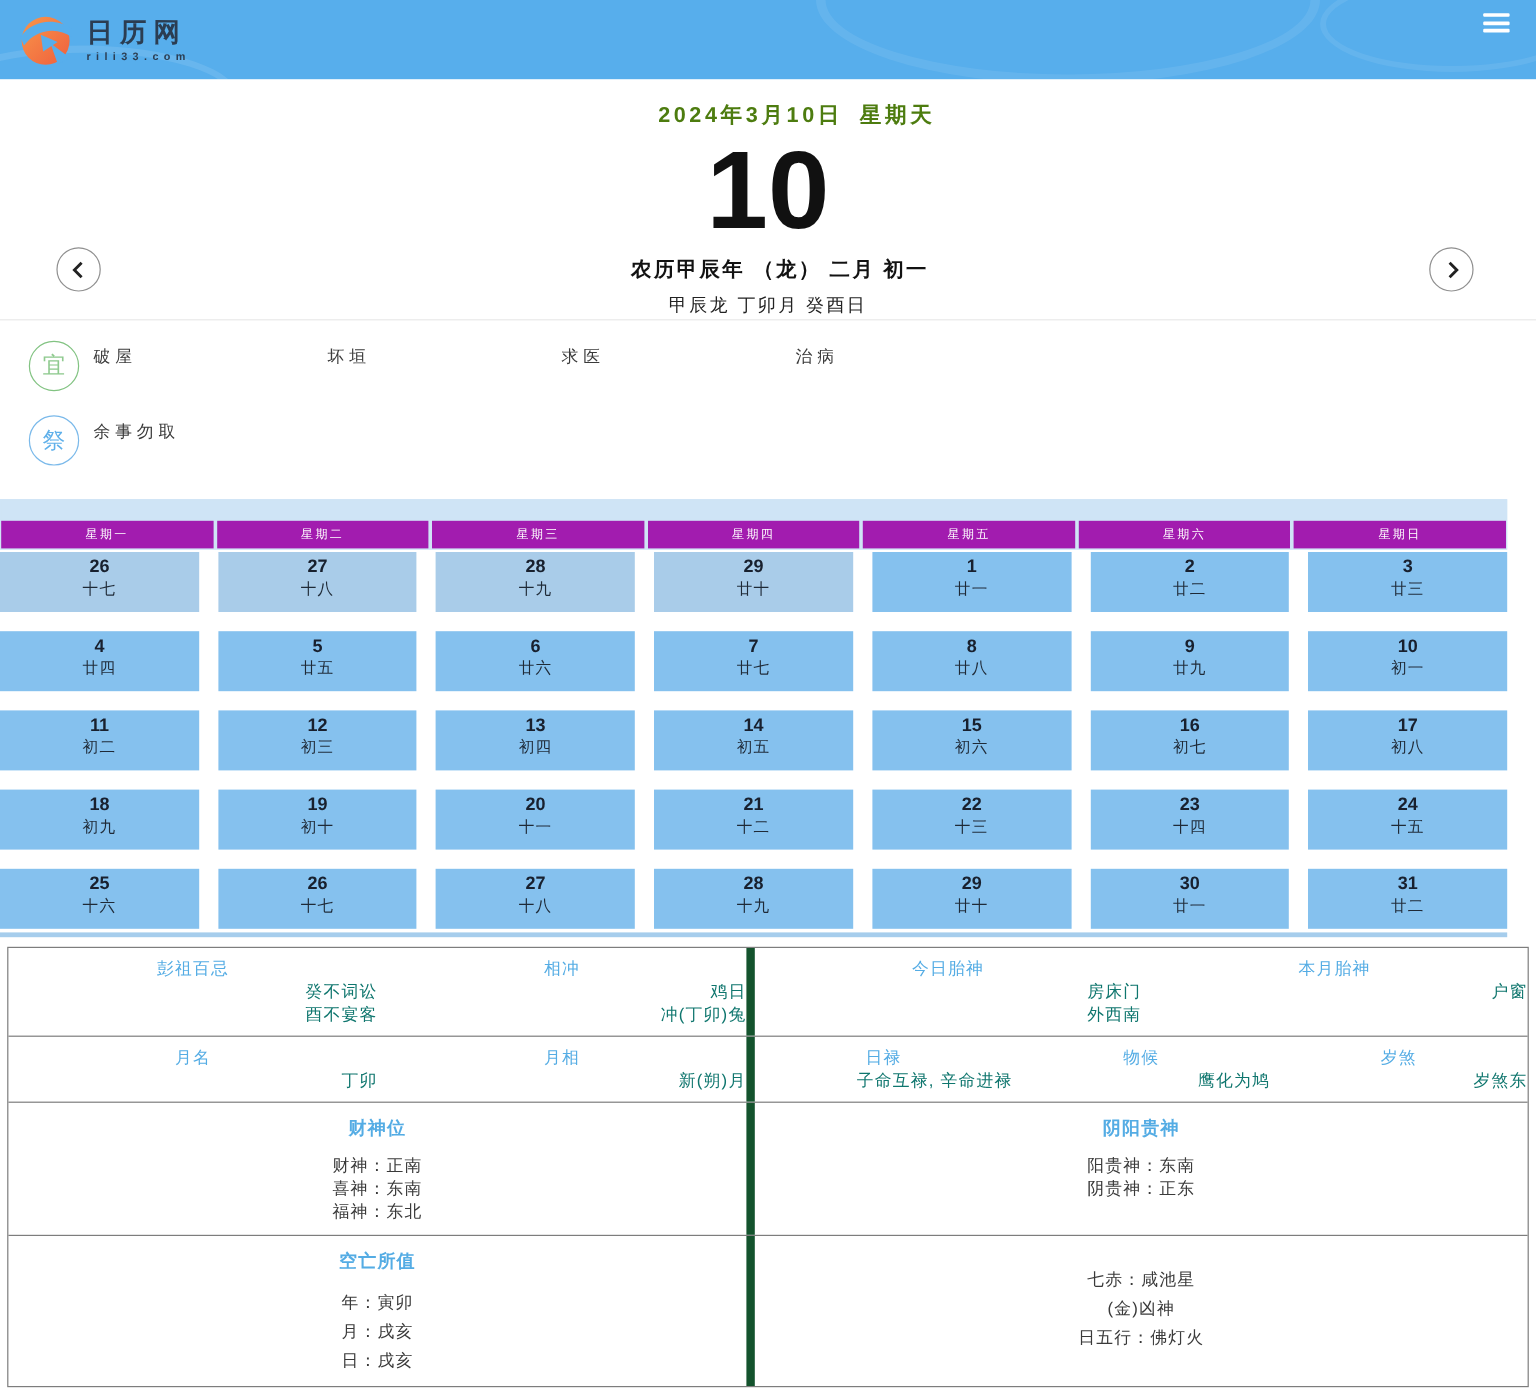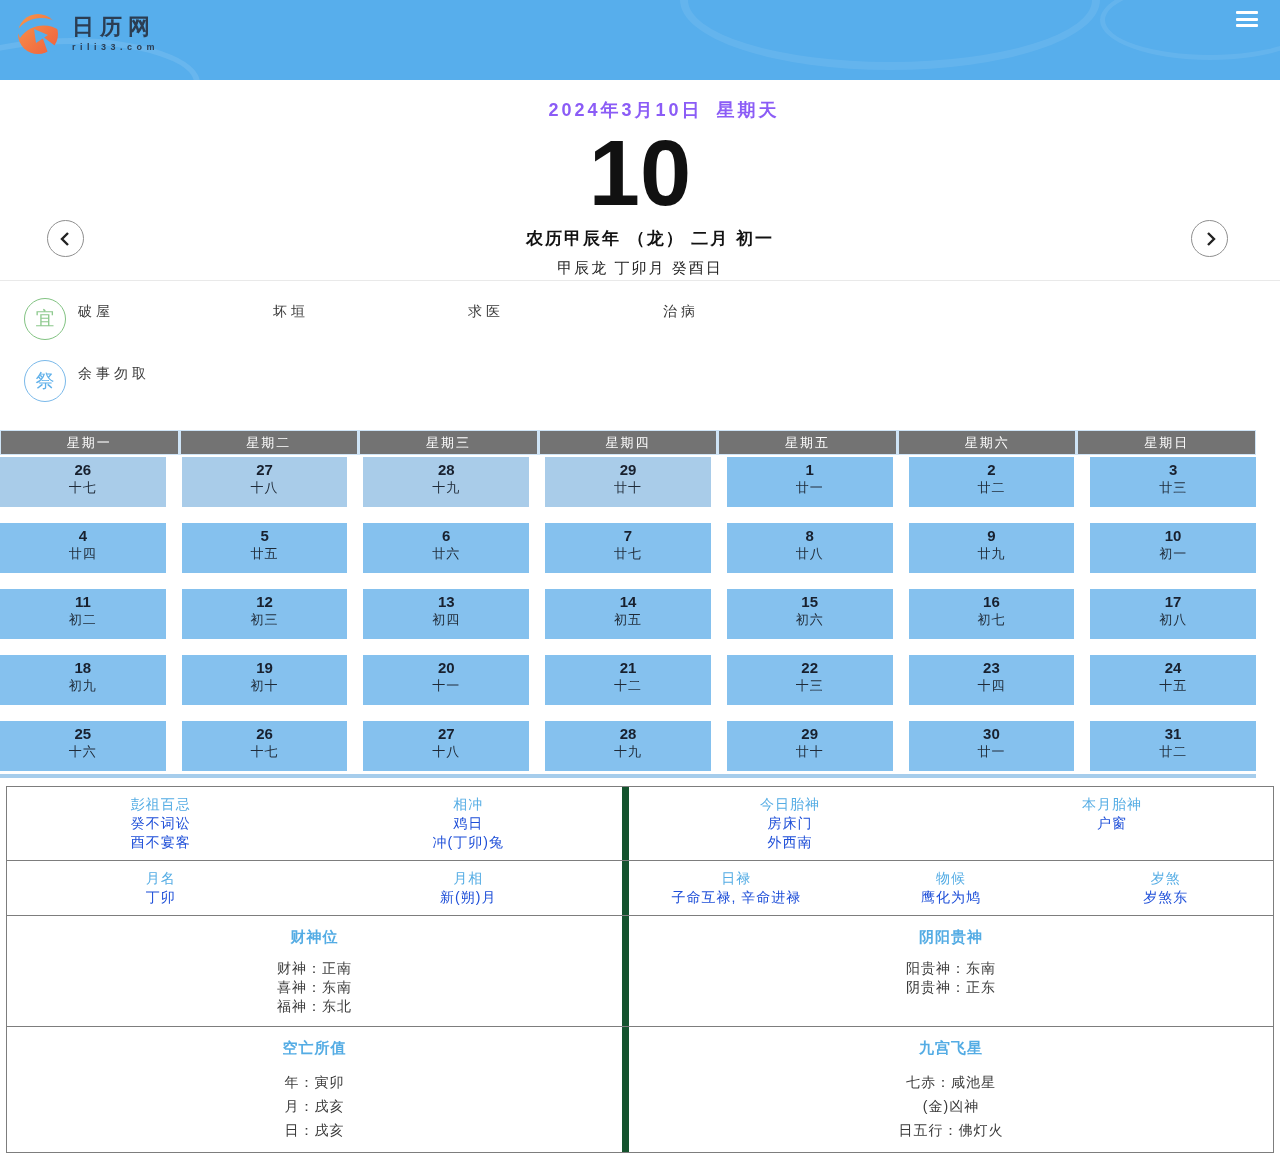--- a/index.html
+++ b/index.html
@@ -1,55 +1,55 @@
 <!DOCTYPE html>
 <html><head>
 <meta charset="utf-8">
 <style>
   * { margin:0; padding:0; box-sizing:border-box; }
   html,body { width:1280px; background:#fff; font-family:"Liberation Sans","DejaVu Sans",sans-serif; color:#333; }
   body { height:1167px; overflow:hidden; position:relative; }
 
   
-  .app-header { position:relative; height:80px; background:#57aeec; overflow:hidden; }
+  .app-header { position:relative; height:66px; background:#57aeec; overflow:hidden; }
   .hdr-swirl1 { position:absolute; left:-60px; top:38px; width:260px; height:90px; border:6px solid rgba(255,255,255,.10); border-radius:50%; }
   .hdr-swirl2 { position:absolute; right:180px; top:-70px; width:420px; height:140px; border:8px solid rgba(255,255,255,.08); border-radius:50%; }
   .hdr-swirl3 { position:absolute; right:-40px; top:-20px; width:220px; height:80px; border:5px solid rgba(255,255,255,.08); border-radius:50%; }
   .logo { position:absolute; left:14px; top:9px; display:flex; align-items:center; cursor:pointer; }
   .logo-mark { width:48px; height:48px; }
   .logo-texts { margin-left:10px; }
   .logo-name { font-size:22px; font-weight:700; color:#2b3d52; letter-spacing:6px; line-height:24px; }
   .logo-sub { font-size:9px; color:#2b3d52; letter-spacing:4.5px; margin-top:3px; font-weight:700; }
   .hamburger { position:absolute; right:20px; top:11px; width:24px; height:20px; cursor:pointer; }
   .hamburger span { display:block; width:22px; height:3px; background:#fff; margin:0 0 3.5px 0; border-radius:1px; }
 
   
   .date-panel { position:relative; height:200px; text-align:center; padding-top:18px; }
-  .date-line { font-size:18px; font-weight:700; color:#8b5cf6; letter-spacing:3px;padding-left:48px; }
+  .date-line { font-size:18px; font-weight:700; color:#4d7c0f; letter-spacing:3px;padding-left:48px; }
   .date-line .wd { margin-left:14px; }
   .big-day { font-size:92px; font-weight:600; color:#111; line-height:98px; margin-top:2px; }
   .lunar-line { font-size:17px; font-weight:700; color:#121212; letter-spacing:2px; margin-top:5px;padding-left:20px; }
   .ganzhi-line { font-size:15px; color:#222; letter-spacing:2px; margin-top:9px; }
   .nav-btn { position:absolute; top:140px; width:37px; height:37px; border-radius:50%; border:1.5px solid #8f8f8f; background:#fff; cursor:pointer; display:flex; align-items:center; justify-content:center; }
   .nav-prev { left:47px; } .nav-next { right:52px; }
   .nav-btn svg { display:block; }
 
   
   .alm { border-top:1px solid #e9e9e9; padding:13px 0 10px; }
   .alm-row { display:flex; align-items:flex-start; min-height:62px; padding-left:24px; }
   .alm-circle { width:42px; height:42px; border-radius:50%; border:1px solid; display:flex; align-items:center; justify-content:center; font-size:19px; margin-top:4px; flex:none; }
   .alm-circle.yi { border-color:#82c382; color:#8fca8f; }
   .alm-circle.ji { border-color:#7ab9ea; color:#5fb0ea; }
   .alm-items { display:grid; grid-template-columns:repeat(4,195px); padding:9px 0 0 12px; align-content:start; }
   .alm-item { font-size:14px; color:#3a3a3a; letter-spacing:4px; height:26px; }
 
   
   .calendar { width:1256px; margin-top:2px; }
   .cal-head { display:grid; grid-template-columns:repeat(7,1fr); gap:3px; background:#cfe4f6; border:1px solid #cfe4f6; }
-  .cal-head-cell { background:#737373; color:#fff; text-align:center; font-size:13px; line-height:23px; letter-spacing:2px; }
+  .cal-head-cell { background:#a21caf; color:#fff; text-align:center; font-size:10px; line-height:23px; letter-spacing:2px;margin-top:17px; }
   .cal-body { display:grid; grid-template-columns:repeat(7,1fr); gap:16px; padding-top:2px; }
   .cal-cell { height:50px; background:#85c1ee; text-align:center; padding-top:4px; cursor:pointer; }
   .cal-cell.outside { background:#a9cce9; }
   .cal-num { font-size:15px; font-weight:700; color:#18202e; }
   .cal-lunar { font-size:13px; color:#1f2a37; letter-spacing:1px; margin-top:1px; }
   .cal-footer { height:4px; background:#a6cdec; margin-top:3px; }
 
   
   .info-table { width:1268px; margin:8px 0 0 6px; border:1px solid #7d7d7d; font-size:14px; }
   .sec { border-bottom:1px solid #7d7d7d; }
@@ -59,21 +59,21 @@
   .jishen-items { display:grid; grid-template-columns:repeat(4,1fr); margin-top:10px; }
   .jishen-item { text-align:center; color:#3a3a3a; letter-spacing:2px; height:28px; }
   .split { display:flex; align-items:stretch; }
   .split-left { width:622px; flex:none; border-right:7px solid #14532d; }
   .split-right { flex:1; }
   .colgrid { display:grid; padding:8px 0 8px; }
   .cols2 { grid-template-columns:repeat(2,1fr); }
   .cols3 { grid-template-columns:repeat(3,1fr); }
   .info-col { text-align:center; }
   .info-col-title { color:#54ace4; letter-spacing:1px; line-height:19px; }
-  .info-line { color:#1d4ed8; line-height:19px; letter-spacing:1px; }
+  .info-line { color:#0f766e; line-height:19px; letter-spacing:1px;text-align:right; }
   .block { padding:12px 0 10px; text-align:center; }
   .block-lines { display:inline-block; text-align:left; margin-top:12px; }
   .block-lines.centered { text-align:center; }
   .block-line { line-height:19px; color:#3a3a3a; letter-spacing:1px; }
   .roomy .block-line { line-height:24px; }
 </style>
 </head>
 <body>
 
 <header class="app-header">
@@ -353,16 +353,16 @@
       </div>
   </div>
 
   <div class="sec split">
     <div class="split-left block"><div class="sec-title">财神位</div><div class="block-lines"><div class="block-line">财神：正南</div><div class="block-line">喜神：东南</div><div class="block-line">福神：东北</div></div></div>
     <div class="split-right block"><div class="sec-title">阴阳贵神</div><div class="block-lines"><div class="block-line">阳贵神：东南</div><div class="block-line">阴贵神：正东</div></div></div>
   </div>
 
   <div class="sec split roomy">
     <div class="split-left block"><div class="sec-title">空亡所值</div><div class="block-lines"><div class="block-line">年：寅卯</div><div class="block-line">月：戌亥</div><div class="block-line">日：戌亥</div></div></div>
-    <div class="split-right block"><div class="sec-title">九宫飞星</div><div class="block-lines centered"><div class="block-line">七赤：咸池星</div><div class="block-line">(金)凶神</div><div class="block-line">日五行：佛灯火</div></div></div>
+    <div class="split-right block"><div class="block-lines centered"><div class="block-line">七赤：咸池星</div><div class="block-line">(金)凶神</div><div class="block-line">日五行：佛灯火</div></div></div>
   </div>
 
 </section>
 
 </body></html>

